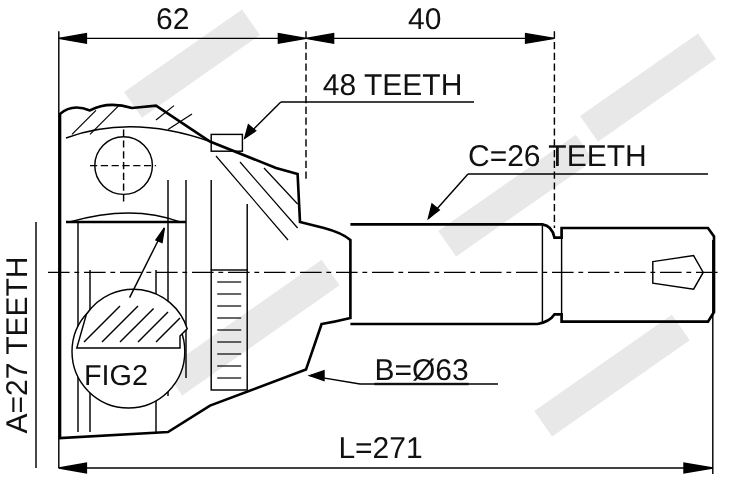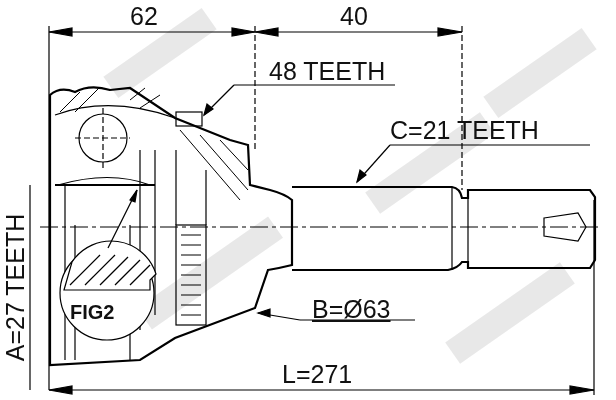--- a/index.html
+++ b/index.html
@@ -109,17 +109,17 @@
     <polygon points="357,182 360,170 366,175" fill="#000"></polygon>
     <polyline points="300,320 415,320"></polyline>
     <line x1="300" y1="320" x2="258" y2="313"></line>
     <polygon points="258,313 270,309 270,317" fill="#000"></polygon>
   </g>
 </svg>
 
 <div class="lbl" style="left:130px;top:4px;">62</div>
 <div class="lbl" style="left:340px;top:4px;">40</div>
 <div class="lbl" style="left:232px;top:59px;margin-left:37px;">48 TEETH</div>
-<div class="lbl" style="left:390px;top:118px;">C=21 TEETH</div>
+<div class="lbl" style="left:390px;top:118px;">C=26 TEETH</div>
 <div class="lbl" style="left:-60px;top:275px;transform:rotate(-90deg);transform-origin:center;width:150px;text-align:center;">A=27 TEETH</div>
-<div class="lbl" style="left:70px;top:302px;font-size:20px;font-weight:bold;">FIG2</div>
+<div class="lbl" style="left:70px;top:302px;font-size:24px;">FIG2</div>
 <div class="lbl" style="left:312px;top:297px;text-decoration:underline;">B=Ø63</div>
 <div class="lbl" style="left:282px;top:362px;">L=271</div>
 
 </body></html>

